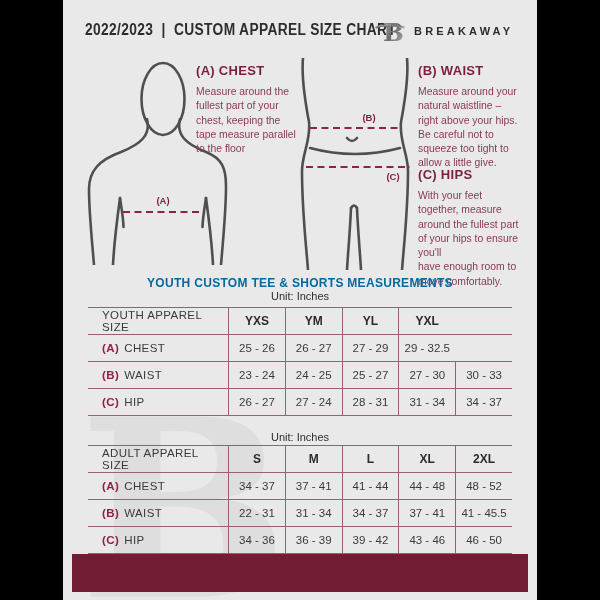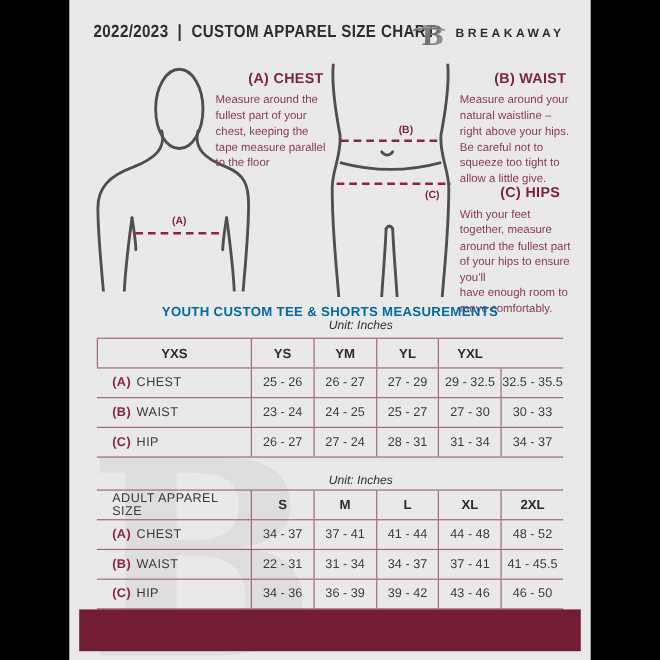--- a/index.html
+++ b/index.html
@@ -30,30 +30,30 @@
   .fig { position:absolute; z-index:1; }
   .fig path, .fig ellipse { fill:none; stroke:#4f4f4f; stroke-width:2.6; stroke-linecap:round; }
   .fig .dash { stroke:#8e2342; stroke-width:2.2; stroke-dasharray:7 4.5; fill:none; }
   .fig .marker { font-family:"Liberation Sans", sans-serif; font-size:9.5px; font-weight:bold; fill:#7d1f3c; }
   #fig-torso { left:13px; top:60px; width:160px; height:205px; }
   #fig-hips  { left:230px; top:58px; width:124px; height:212px; }
   .guide-block { position:absolute; z-index:1; width:128px; }
   #chest-block { left:133px; top:63px; }
   #waist-block { left:355px; top:63px; }
   #hips-block  { left:355px; top:167px; }
-  .guide-title { margin:0 0 7px 0; font-size:13px; font-weight:bold; color:#7d1f3c; letter-spacing:0.3px;text-align:center; }
+  .guide-title { margin:0 0 7px 0; font-size:13px; font-weight:bold; color:#7d1f3c; letter-spacing:0.3px; }
   .guide-text {
     margin:0; font-size:10.4px; line-height:1.37;
     color:#8a3a53; white-space:pre-line;
   }
   
   .sec-title { position:absolute; left:0; width:100%; z-index:1; text-align:center;
     font-size:12px; font-weight:bold; color:#0369a1; letter-spacing:0.3px; }
   .sec-unit { position:absolute; left:0; width:100%; z-index:1; text-align:center;
-    font-size:11px; font-style:italic; color:#2e2e2e;margin-left:28px; }
+    font-size:11px; color:#2e2e2e; }
   #youth-title { top:276px; } #youth-unit { top:290px; }
   #adult-title { top:417px; } #adult-unit { top:431px; }
   
   .size-table { position:absolute; left:25px; width:424px; z-index:1; }
   #youth-table { top:307px; } #adult-table { top:445px; }
   .t-row { display:grid; grid-template-columns:140px repeat(5,1fr); height:26px; border-top:1px solid #9a5f70; }
   .t-row:last-child { border-bottom:1px solid #9a5f70; }
   .cell { display:flex; align-items:center; justify-content:center;
     font-size:11.5px; color:#3a3a3a; border-left:1px solid #9a5f70; }
   .cell.label { justify-content:flex-start; padding-left:14px; border-left:none; letter-spacing:0.4px; }
@@ -138,36 +138,35 @@
 of your hips to ensure
 you'll
 have enough room to
 move comfortably.</p>
   </div>
 
   <div class="sec-title" id="youth-title">YOUTH CUSTOM TEE &amp; SHORTS MEASUREMENTS</div>
   <div class="sec-unit" id="youth-unit">Unit: Inches</div>
   <div class="size-table" id="youth-table">
     <div class="t-row t-head">
+      <div class="cell label">YOUTH APPAREL SIZE</div>
       <div class="cell">YXS</div>
-      <div class="cell">YS</div>
       <div class="cell">YM</div>
       <div class="cell">YL</div>
       <div class="cell">YXL</div>
     </div>
     <div class="t-row">
       <div class="cell label">
           <span class="row-prefix">(A)</span>
           <span>CHEST</span>
         </div>
       <div class="cell">25 - 26</div>
       <div class="cell">26 - 27</div>
       <div class="cell">27 - 29</div>
       <div class="cell">29 - 32.5</div>
-      <div class="cell">32.5 - 35.5</div>
     </div>
     <div class="t-row">
       <div class="cell label">
           <span class="row-prefix">(B)</span>
           <span>WAIST</span>
         </div>
       <div class="cell">23 - 24</div>
       <div class="cell">24 - 25</div>
       <div class="cell">25 - 27</div>
       <div class="cell">27 - 30</div>

